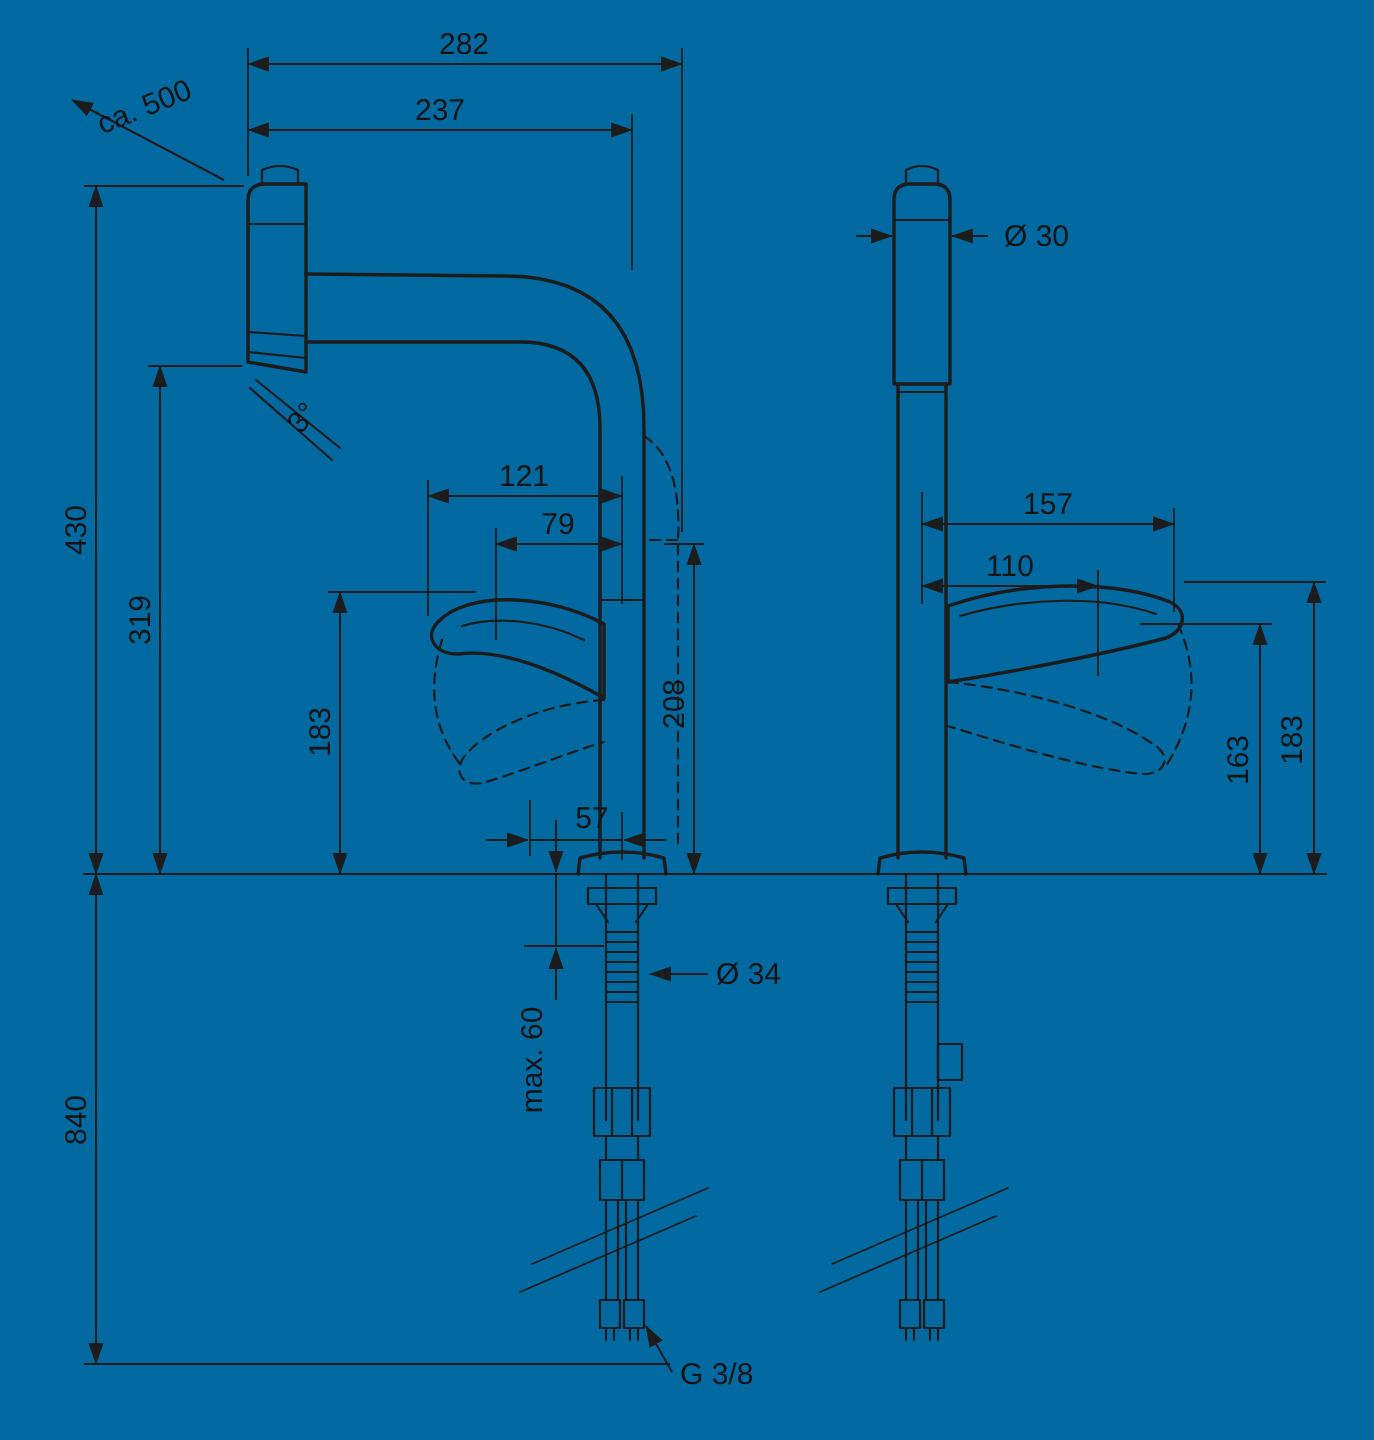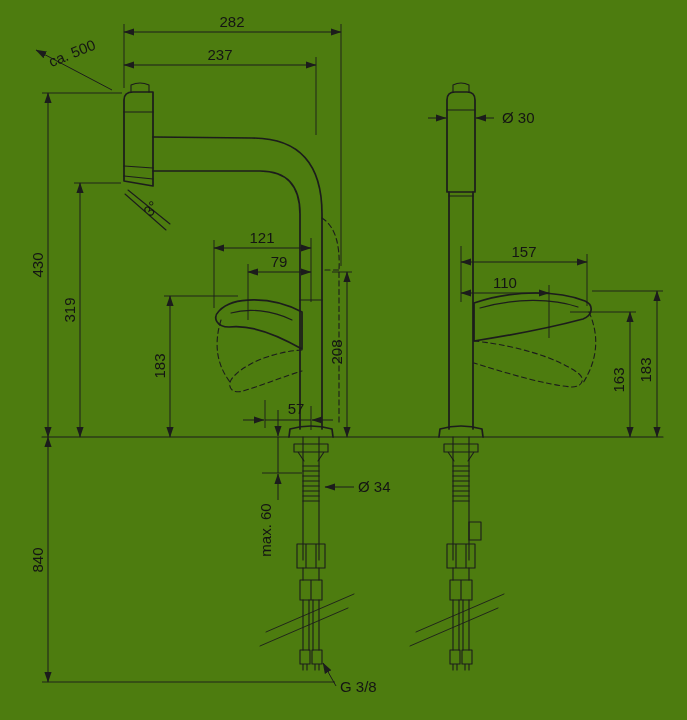--- a/index.html
+++ b/index.html
@@ -1,16 +1,16 @@
 <!DOCTYPE html>
 <html><head>
 <meta charset="utf-8">
 <style>
   html,body{margin:0;padding:0;background:#ffffff;}
-  .page{position:relative;width:687px;height:720px;background:#4d7c0f;overflow:hidden;
+  .page{position:relative;width:687px;height:720px;background:#0369a1;overflow:hidden;
         font-family:"Liberation Sans", sans-serif;}
   svg{position:absolute;left:0;top:0;}
   .ol{stroke:#1c1c1c;stroke-width:1.7;fill:none;stroke-linecap:round;stroke-linejoin:round;}
   .th{stroke:#1c1c1c;stroke-width:1.1;fill:none;stroke-linecap:round;stroke-linejoin:round;}
   .dim{stroke:#1c1c1c;stroke-width:1;fill:none;}
   .ext{stroke:#1c1c1c;stroke-width:0.9;fill:none;}
   .dash{stroke:#1c1c1c;stroke-width:1.1;fill:none;stroke-dasharray:5 3.5;stroke-linecap:round;}
   text{font:15px "Liberation Sans", sans-serif;fill:#141414;}
 </style>
 </head>

